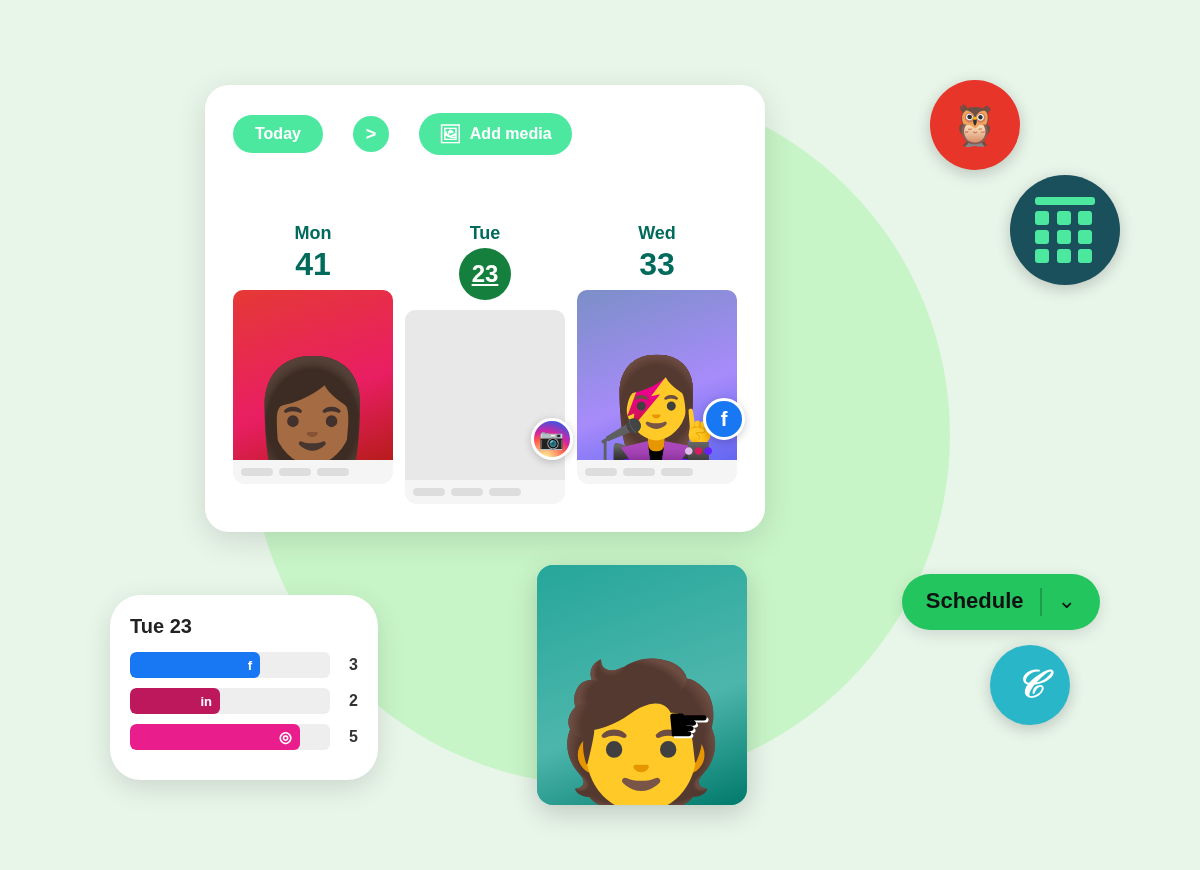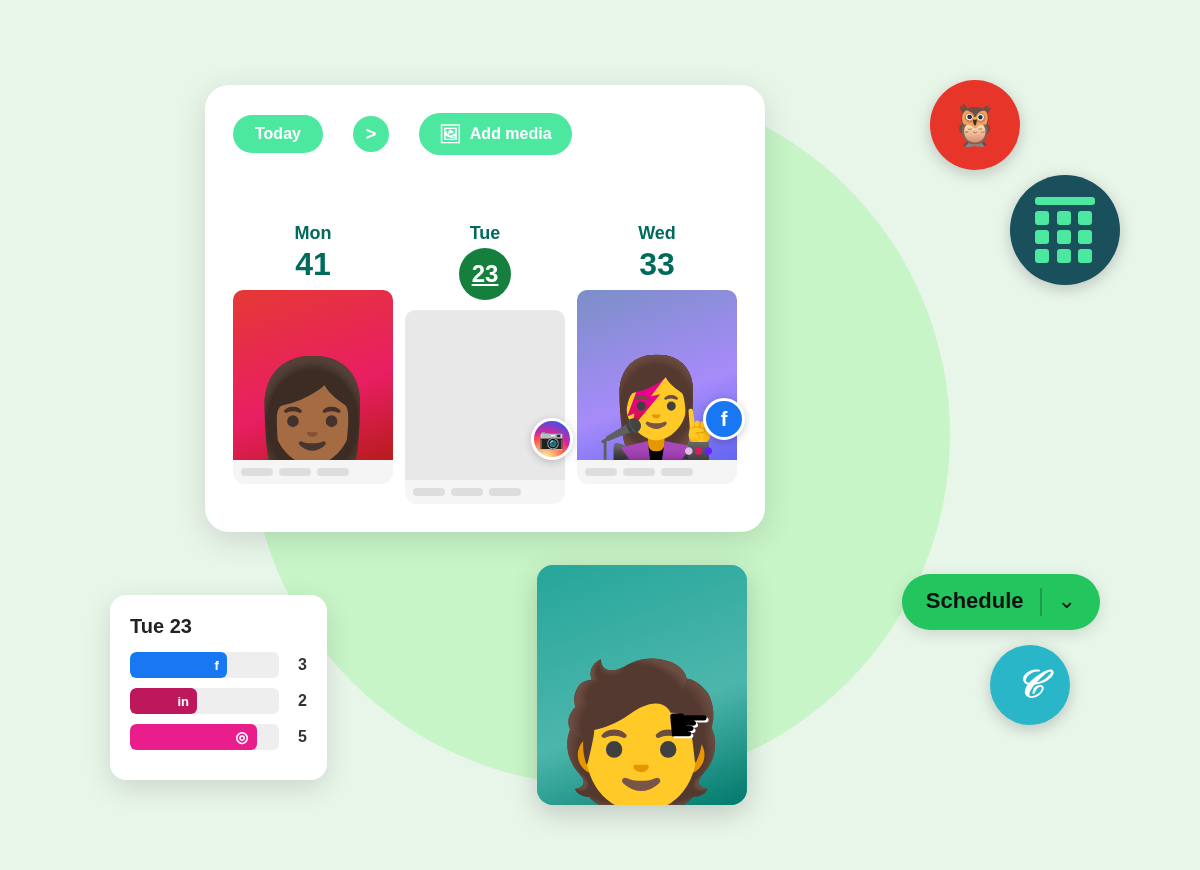--- a/index.html
+++ b/index.html
@@ -193,23 +193,23 @@
       background: #1877f2;
       color: #fff;
       font-size: 20px;
     }
 
     
     .stats-card {
       position: absolute;
       bottom: 65px;
       left: 60px;
-      width: 217px;
+      width: 268px;
       background: #fff;
-      border-radius: 16px;
+      border-radius: 31px;
       padding: 20px 20px;
       box-shadow: 0 8px 28px rgba(0,0,0,0.12);
     }
 
     .stats-title {
       font-size: 20px;
       font-weight: 700;
       color: #222;
       margin-bottom: 14px;
     }

